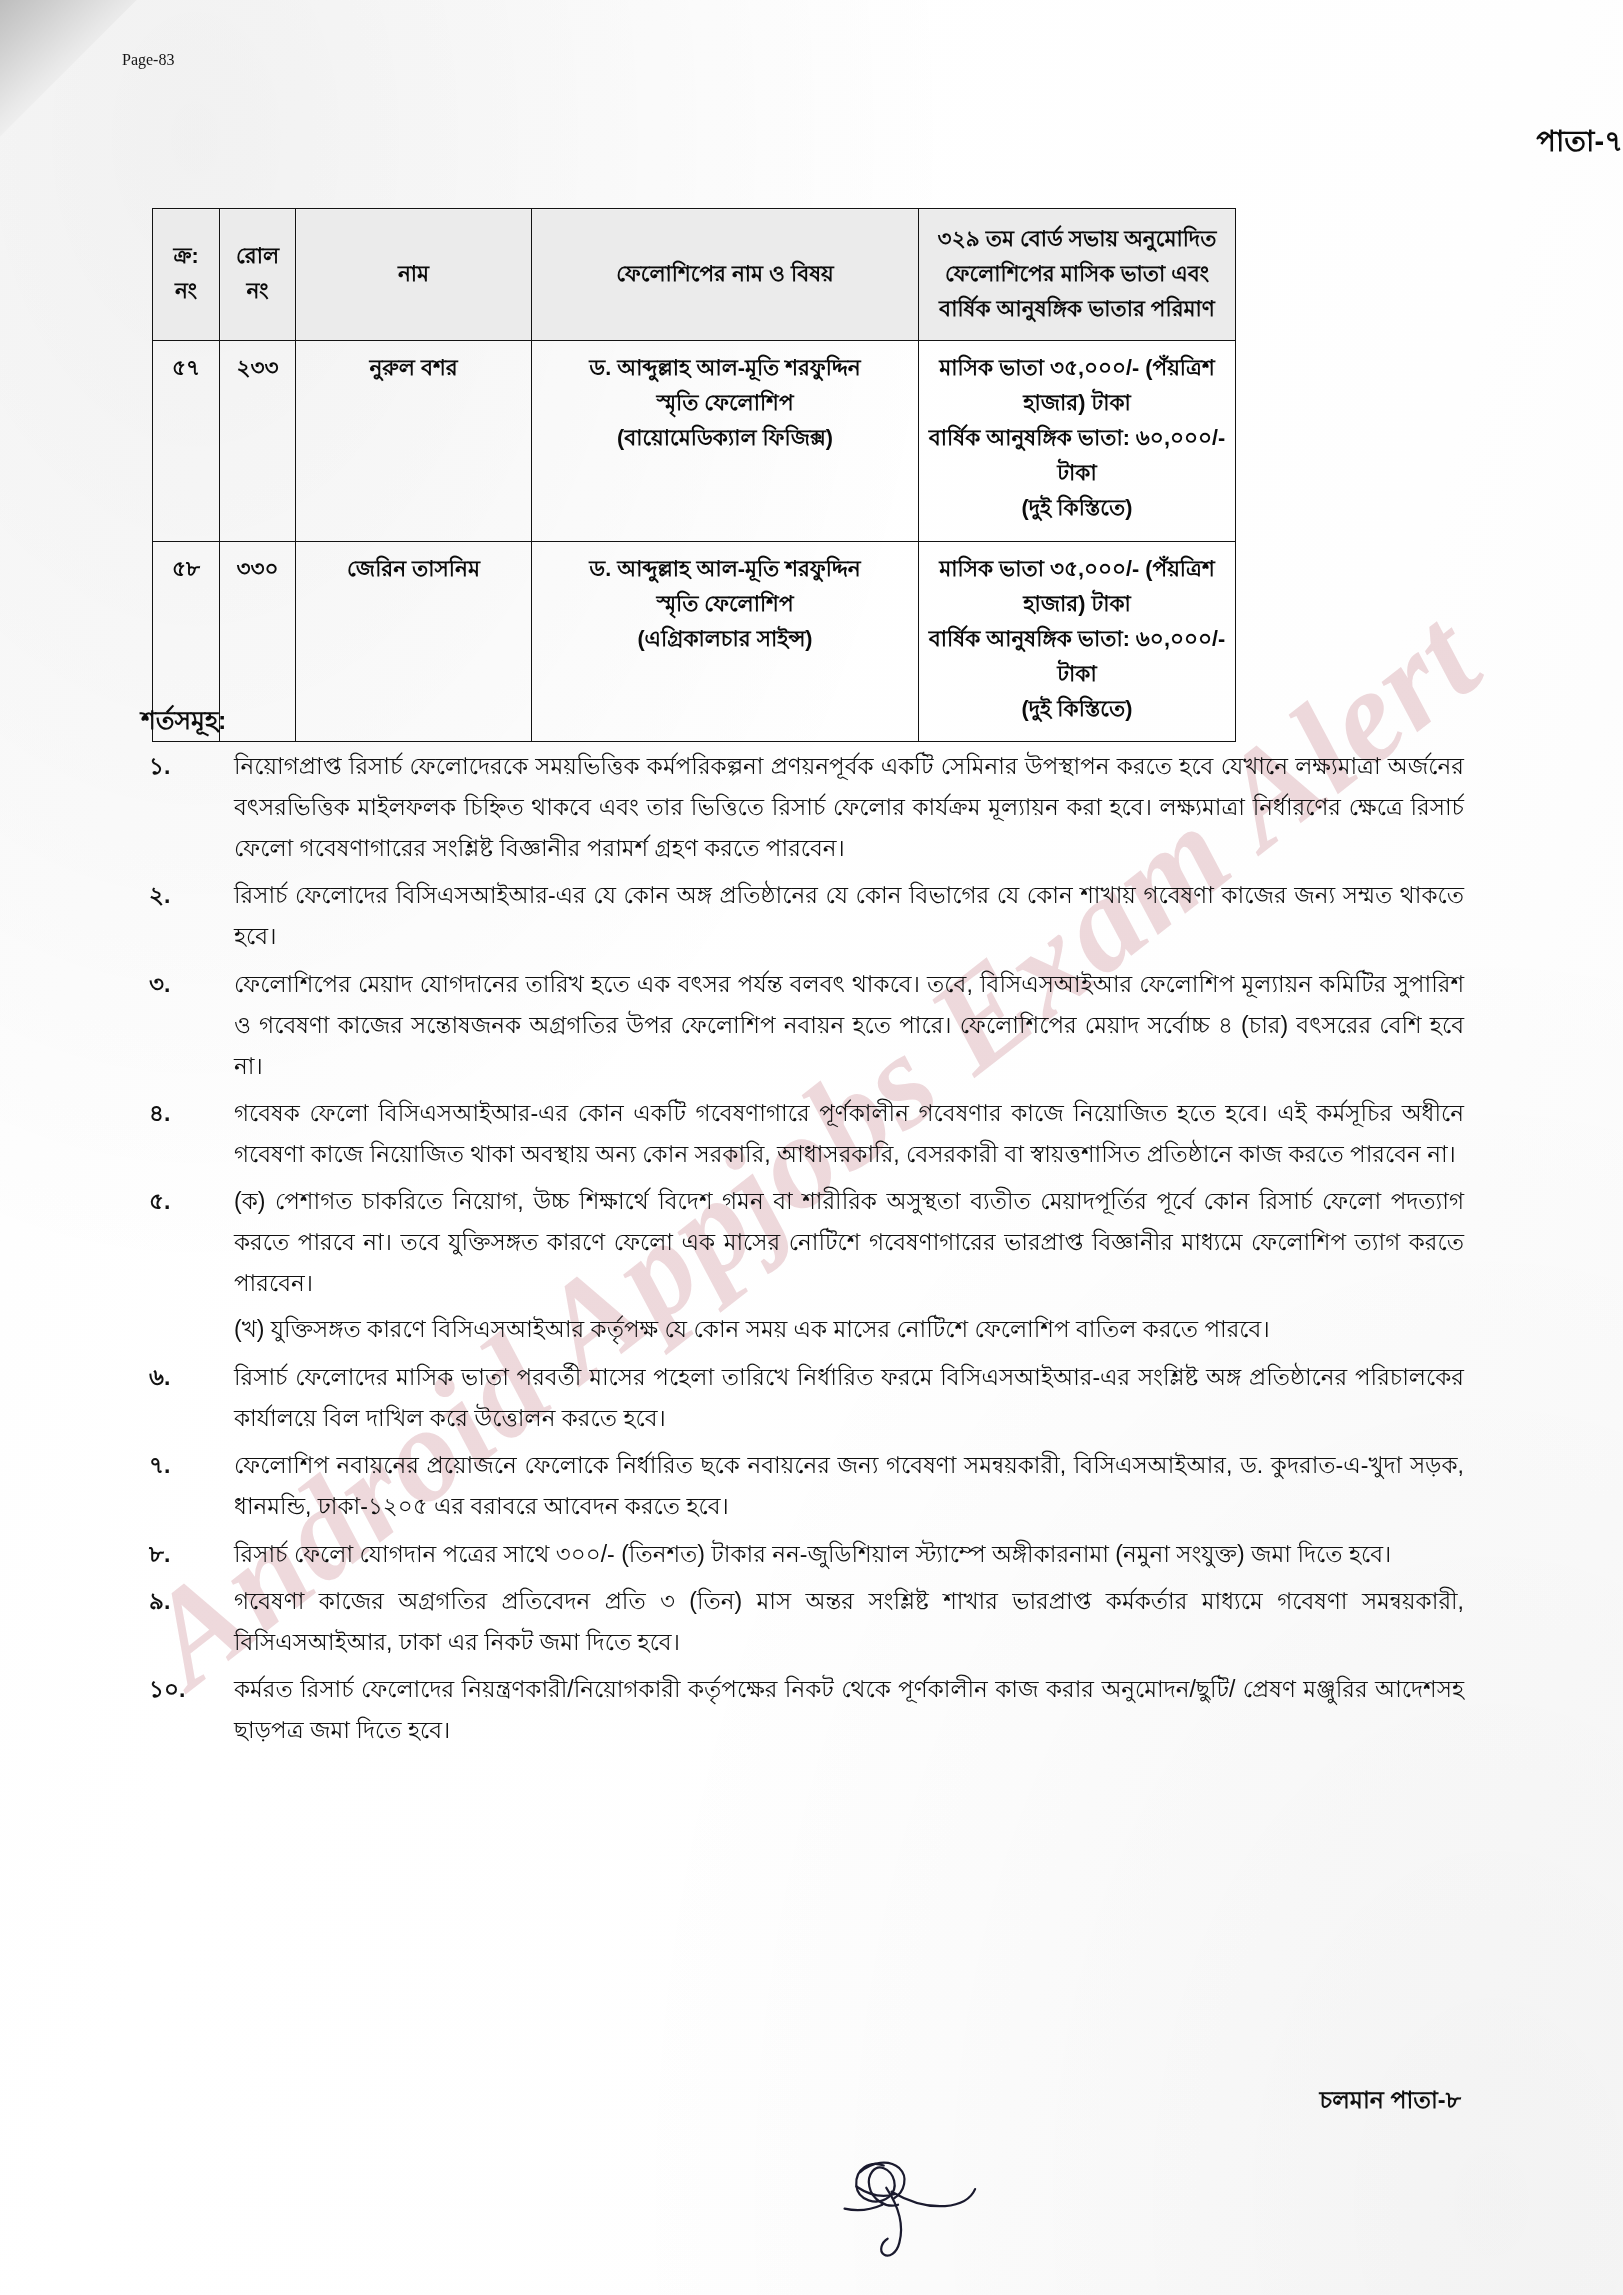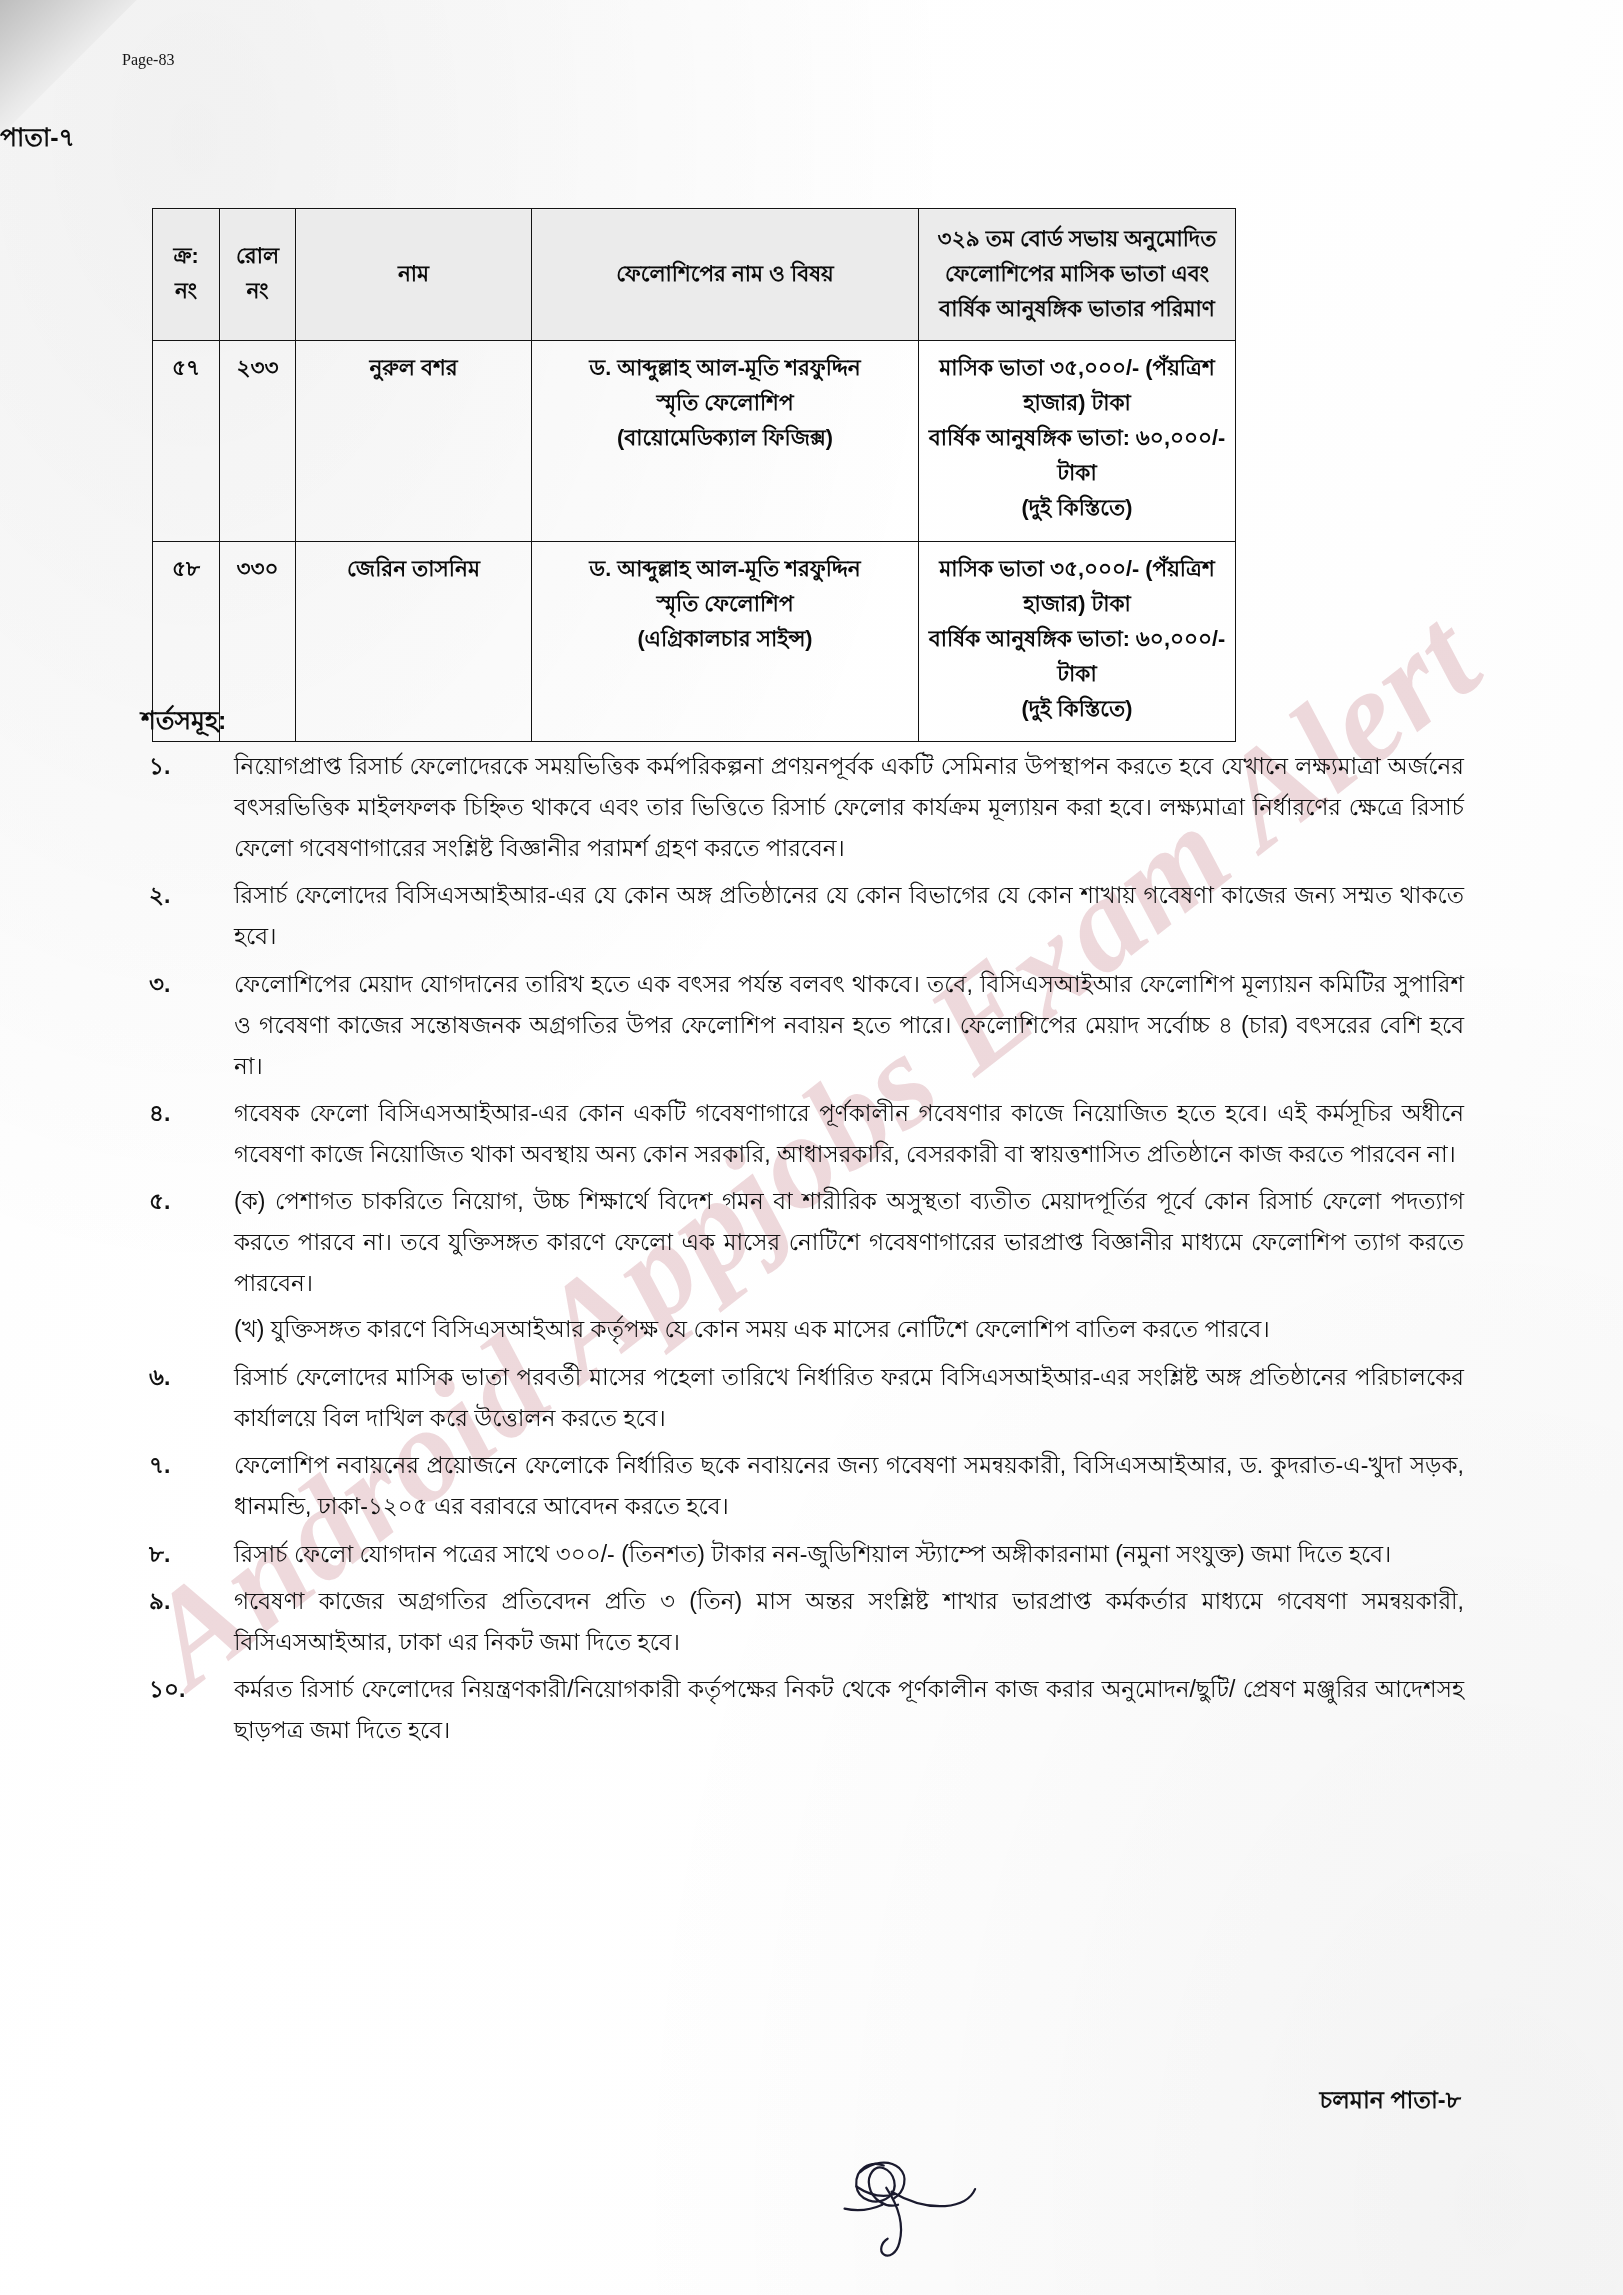--- a/index.html
+++ b/index.html
@@ -78,22 +78,22 @@
     font-size: 16px;
     font-family: "Liberation Serif", "DejaVu Serif", serif;
     color: #151515;
   }
 
   .page-title {
     position: absolute;
     left: 0;
     right: 0;
     top: 118px;
-    text-align: left;
-    font-size: 25px;
+    text-align: right;
+    font-size: 29px;
     font-family: "Liberation Sans", "DejaVu Sans", sans-serif;
     font-weight: 600;
     color: #0d0d0d;
   }
 
   
   .tbl-wrap {
     position: absolute;
     left: 152px;
     top: 208px;

